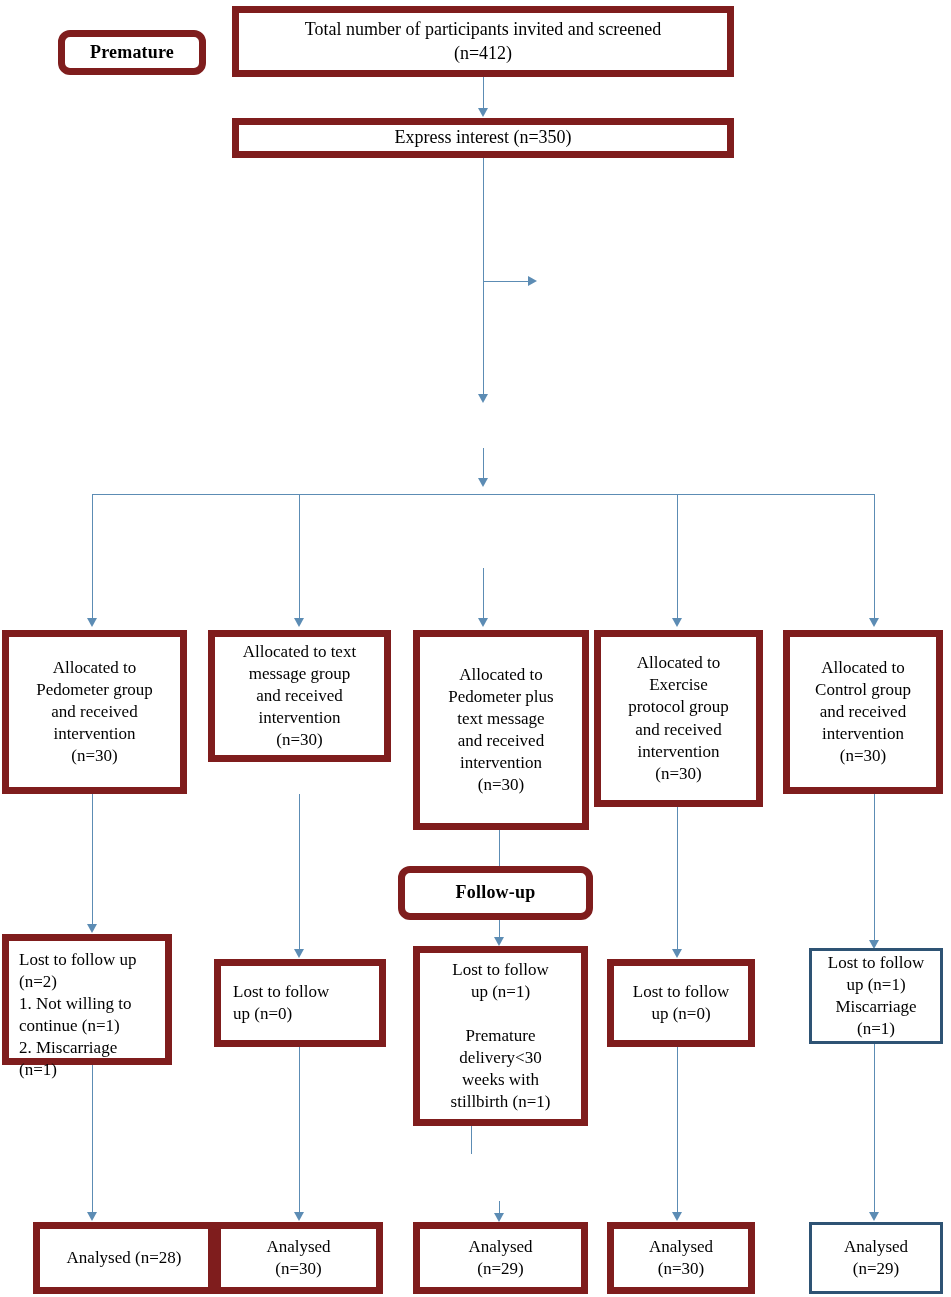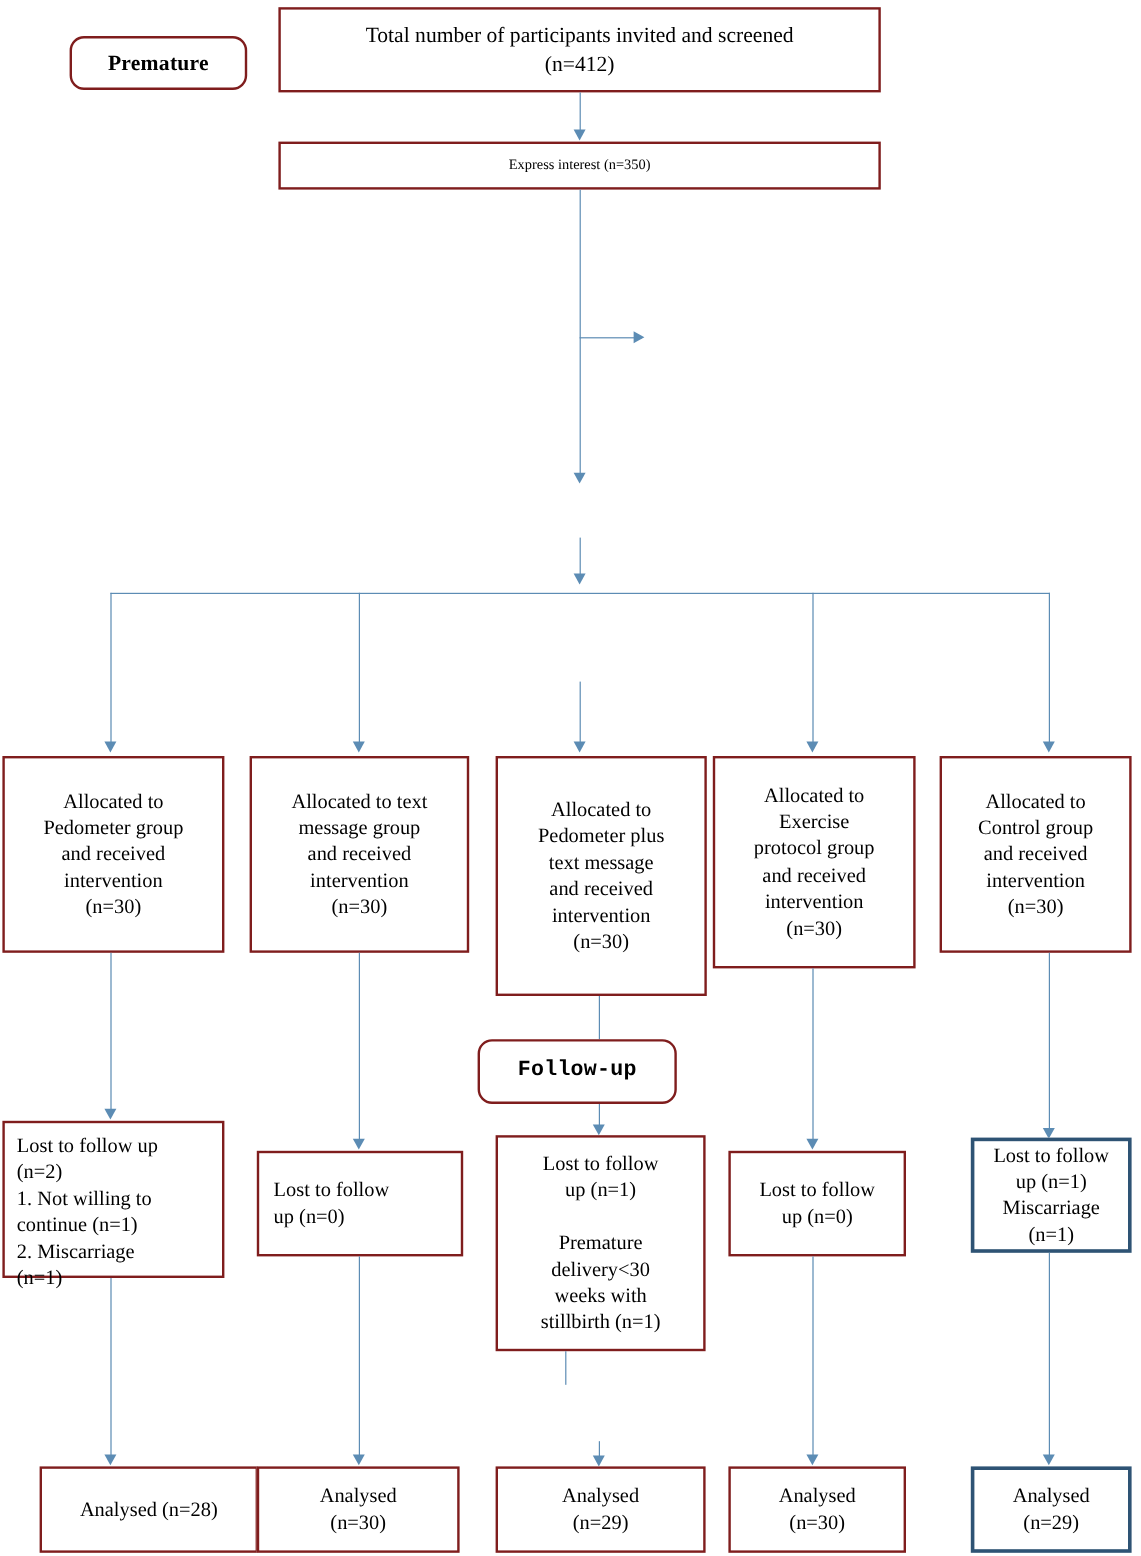--- a/index.html
+++ b/index.html
@@ -17,21 +17,21 @@
     width: 951px;
     height: 1297px;
     background: #ffffff;
     overflow: hidden;
   }
 
   
   .node {
     position: absolute;
     box-sizing: border-box;
-    border: 2px solid #7f1d1d;
+    border: 7px solid #7f1d1d;
     background: #ffffff;
     display: flex;
     align-items: center;
     justify-content: center;
     text-align: center;
     line-height: 1.30;
     font-size: 17px;
     padding: 2px 5px;
     white-space: pre-line;
   }
@@ -83,21 +83,21 @@
 <div id="canvas">
 
   <div class="node rounded" style="left:58px; top:30px; width:148px; height:45px; font-size:18px;">Premature</div>
 
   <div class="node" style="left:232px; top:6px; width:502px; height:71px; font-size:18px;">Total number of participants invited and screened
 (n=412)</div>
 
   <div class="vline" style="left:483px; top:77px; height:33px;"></div>
   <div class="arrowhead" style="left:478px; top:108px;"></div>
 
-  <div class="node" style="left:232px; top:118px; width:502px; height:40px; font-size:12px;">Express interest (n=350)</div>
+  <div class="node" style="left:232px; top:118px; width:502px; height:40px; font-size:18px;">Express interest (n=350)</div>
 
   <div class="vline" style="left:483px; top:158px; height:238px;"></div>
   <div class="arrowhead" style="left:478px; top:394px;"></div>
 
   <div class="hline" style="left:483px; top:281px; width:52px;"></div>
   <div class="arrowhead right" style="left:528px; top:276px;"></div>
 
 
 
   <div class="vline" style="left:483px; top:448px; height:32px;"></div>
@@ -120,21 +120,21 @@
   <div class="vline" style="left:874px; top:494px; height:126px;"></div>
   <div class="arrowhead" style="left:869px; top:618px;"></div>
 
 
   <div class="node" style="left:2px; top:630px; width:185px; height:164px;">Allocated to
 Pedometer group
 and received
 intervention
 (n=30)</div>
 
-  <div class="node" style="left:208px; top:630px; width:183px; height:164px;">Allocated to text
+  <div class="node" style="left:208px; top:630px; width:183px; height:132px;">Allocated to text
 message group
 and received
 intervention
 (n=30)</div>
 
   <div class="node" style="left:413px; top:630px; width:176px; height:200px;">Allocated to
 Pedometer plus
 text message
 and received
 intervention
@@ -160,26 +160,26 @@
   <div class="arrowhead" style="left:294px; top:949px;"></div>
 
   <div class="vline" style="left:499px; top:830px; height:36px;"></div>
 
   <div class="vline" style="left:677px; top:807px; height:144px;"></div>
   <div class="arrowhead" style="left:672px; top:949px;"></div>
 
   <div class="vline" style="left:874px; top:794px; height:150px;"></div>
   <div class="arrowhead" style="left:869px; top:940px;"></div>
 
-  <div class="node rounded" style="left:398px; top:866px; width:166px; height:54px; font-size:18px;font-family:Liberation Mono, monospace;">Follow-up</div>
+  <div class="node rounded" style="left:398px; top:866px; width:195px; height:54px; font-size:18px;">Follow-up</div>
 
   <div class="vline" style="left:499px; top:920px; height:22px;"></div>
   <div class="arrowhead" style="left:494px; top:937px;"></div>
 
-  <div class="node left-align top-align" style="left:2px; top:934px; width:185px; height:131px; padding-left:10px;">Lost to follow up
+  <div class="node left-align top-align" style="left:2px; top:934px; width:170px; height:131px; padding-left:10px;">Lost to follow up
 (n=2)
 1. Not willing to
 continue (n=1)
 2. Miscarriage
 (n=1)</div>
 
   <div class="node left-align" style="left:214px; top:959px; width:172px; height:88px; padding-left:12px;">Lost to follow
 up (n=0)</div>
 
   <div class="node" style="left:413px; top:946px; width:175px; height:180px;">Lost to follow

